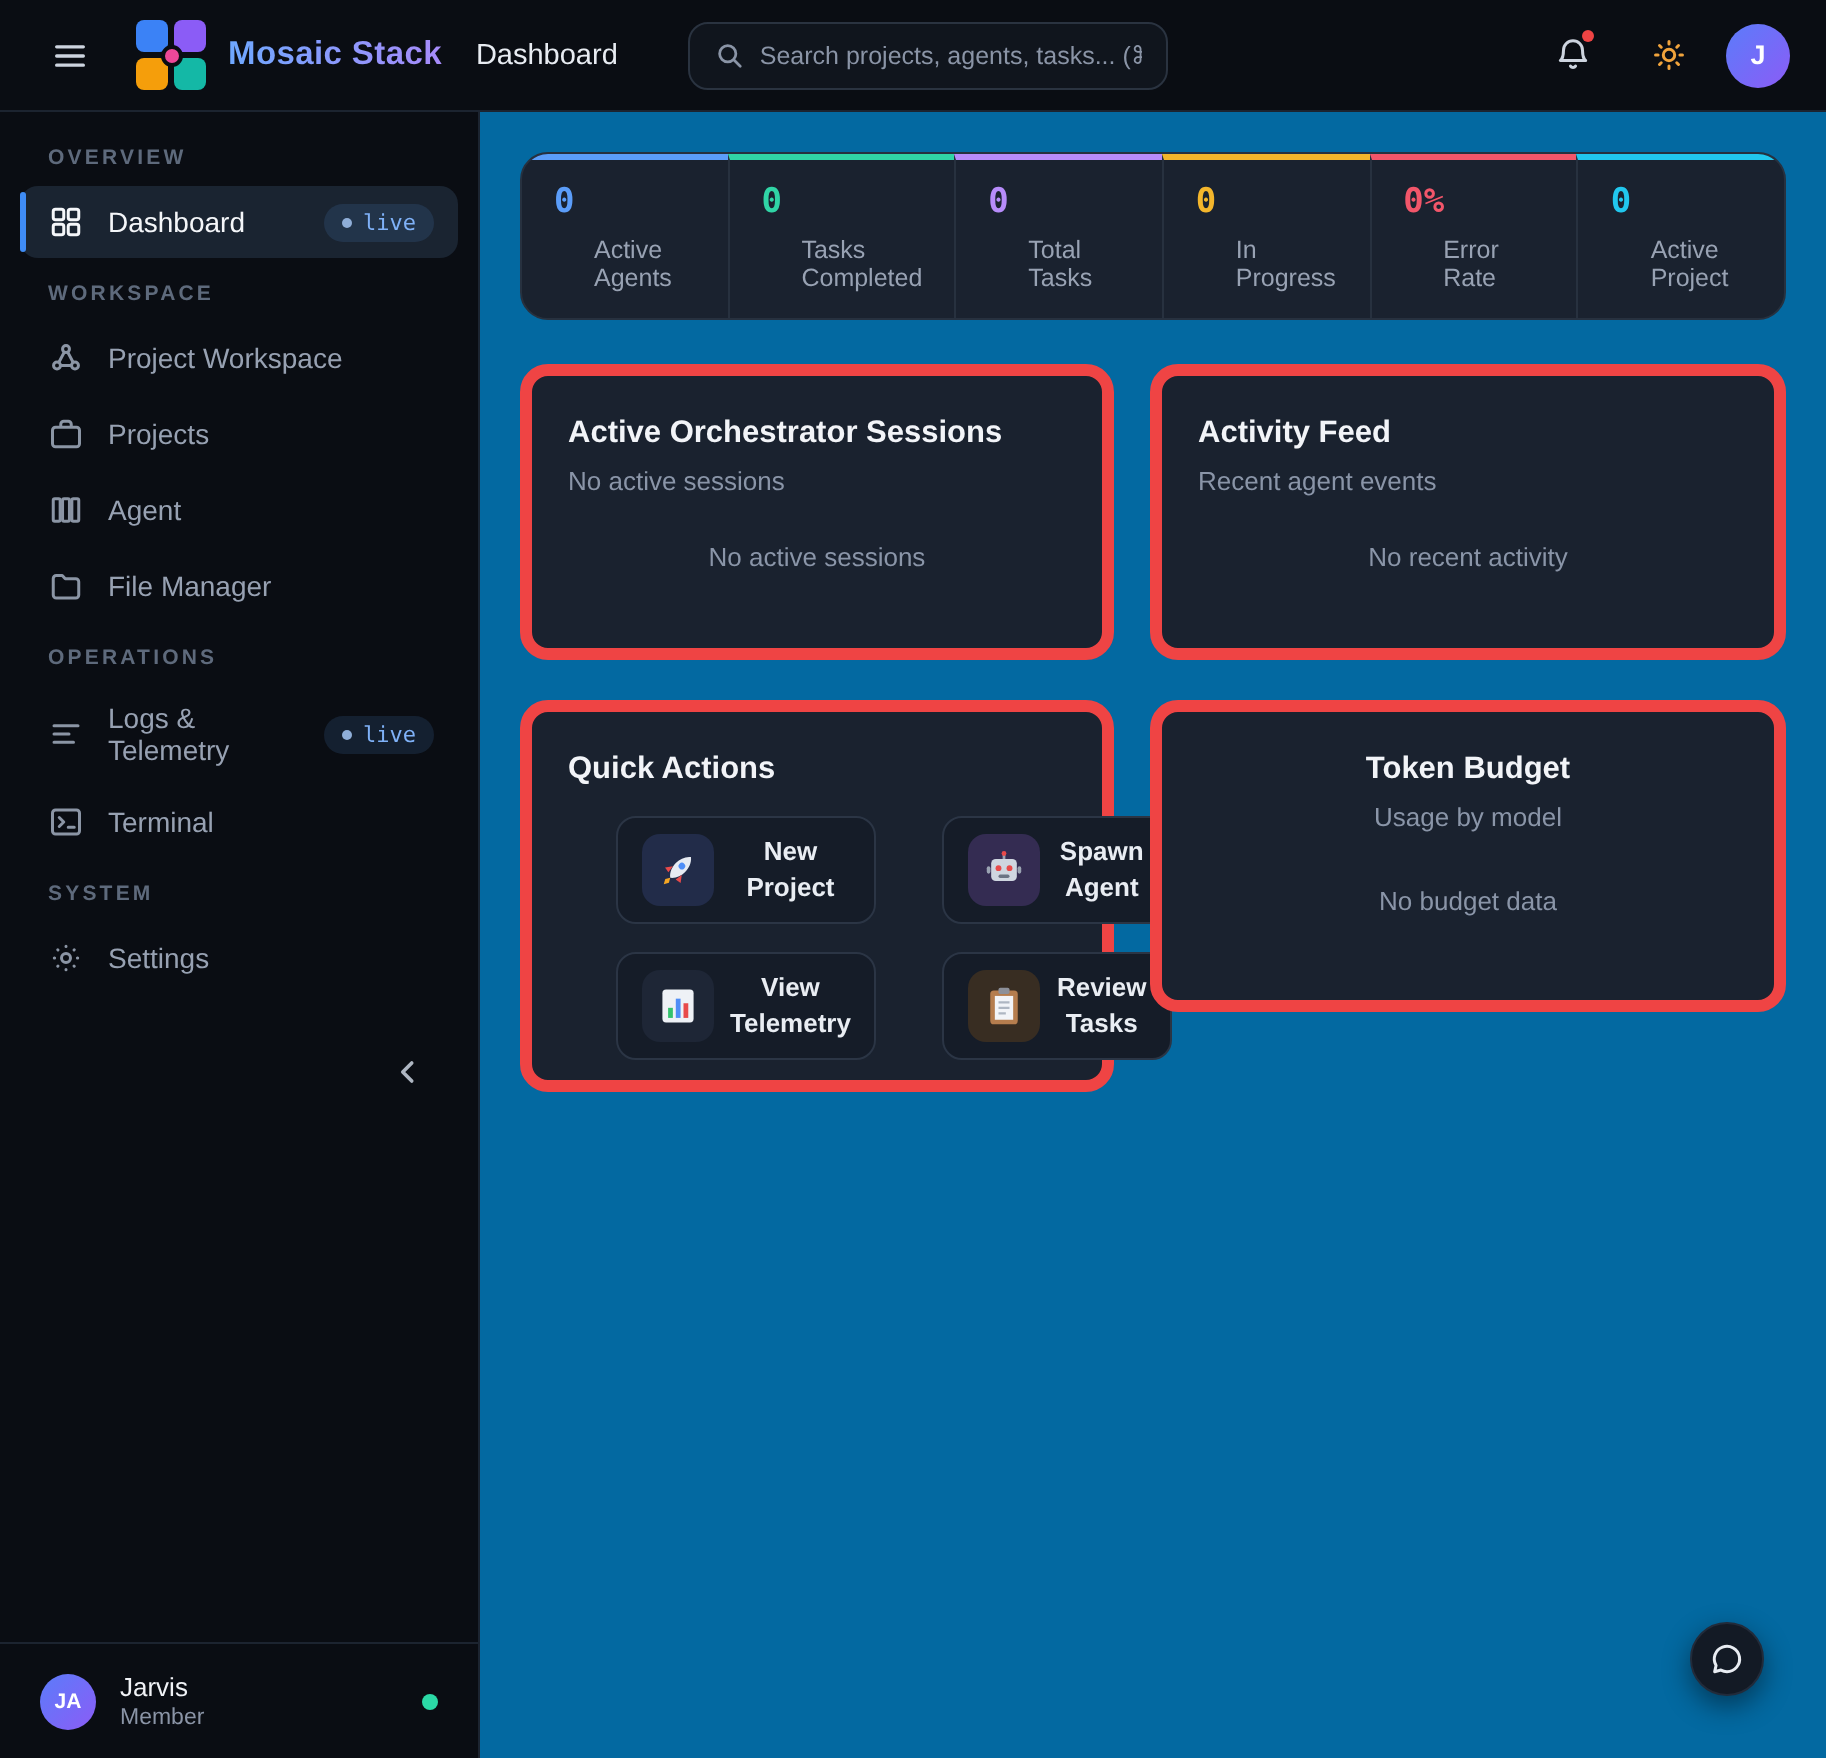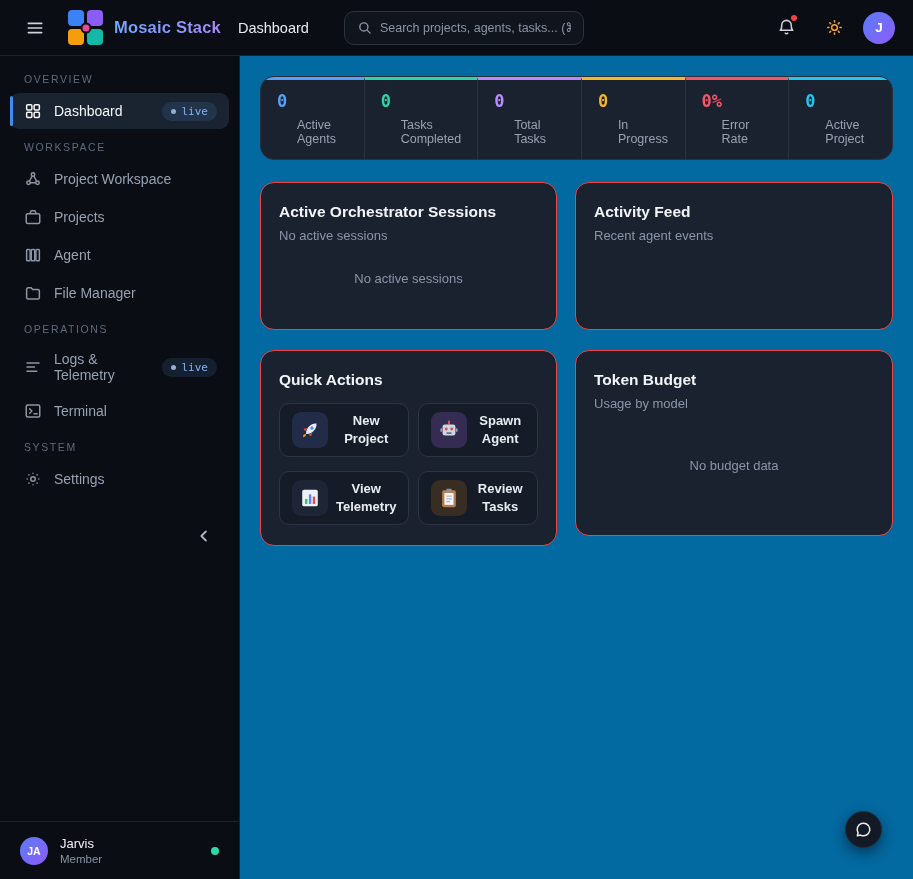--- a/index.html
+++ b/index.html
@@ -50,21 +50,21 @@
   }
 
   
   .body { display:flex; height:823px; }
   .sidebar {
     position:relative; width:240px; flex:0 0 240px; border-right:1px solid #1c2430;
     display:flex; flex-direction:column; background:#0a0d13;
   }
   .sidebar nav { flex:1; padding-top:8px; }
   .section-label {
-    padding:0 24px; margin:12px 0 8px; font-size:10.5px; font-weight:400;
+    padding:0 24px; margin:12px 0 8px; font-size:10.5px; font-weight:700;
     letter-spacing:1.6px; color:#5e6a7c;
   }
   .section-label.first { margin-top:9px; }
   .nav-item {
     position:relative; display:flex; align-items:center; gap:12px;
     margin:2px 10px; padding:8px 12px 8px 14px; border-radius:9px;
     color:#97a1b2; font-size:14px; cursor:pointer; min-height:36px;
   }
   .nav-item .nav-icon { display:flex; width:18px; flex:0 0 18px; color:#8b95a5; }
   .nav-item.active { background:#1a2431; color:#f4f6f9; }
@@ -103,35 +103,36 @@
     display:flex; background:#1a222f; border:1px solid #27313f; border-radius:14px;
     overflow:hidden; margin-bottom:22px;
   }
   .stat-cell { flex:1; padding:11px 16px 13px; border-top:3px solid transparent; cursor:default; }
   .stat-cell + .stat-cell { border-left:1px solid #27313f; }
   .stat-value { font-family:"DejaVu Sans Mono",monospace; font-size:17px; font-weight:700; margin-bottom:7px; }
   .stat-label { font-size:12.5px; color:#98a2b3;margin-left:20px; }
 
   .cards-grid { display:grid; grid-template-columns:297px 1fr; gap:20px 18px; align-items:start; }
   .card {
-    background:#1a222f; border:1px solid #ef4444; border-radius:14px; padding:20px 18px 16px;
+    background:#1a222f; border:6px solid #ef4444; border-radius:14px; padding:20px 18px 16px;
     display:flex; flex-direction:column;
   }
   .card-title { font-size:15.5px; font-weight:700; color:#f2f4f8; }
   .card-subtitle { font-size:13px; color:#8a95a8; margin-top:7px; }
   .card-empty { flex:1; display:flex; align-items:center; justify-content:center; font-size:13px; color:#8a95a8; }
   .card.sessions, .card.activity { height:148px; }
   .card.quick-actions { height:196px; }
-  .card.token-budget { height:186px; }
+  .card.token-budget { height:156px;text-align:center; }
 
   .qa-grid { margin-top:14px; display:grid; grid-template-columns:1fr 1fr; gap:14px 9px; }
   .qa-btn {
     display:flex; align-items:center; gap:8px; padding:8px 12px; min-height:54px;
     background:#151c28; border:1px solid #2b3545; border-radius:10px; cursor:pointer;
     color:#e9edf3;
+    margin-left:24px;
   }
   .qa-tile {
     width:36px; height:36px; flex:0 0 36px; border-radius:9px;
     display:flex; align-items:center; justify-content:center;
   }
   .qa-tile.rocket { background:#222c49; }
   .qa-tile.robot { background:#342c52; }
   .qa-tile.chart { background:#1e2636; }
   .qa-tile.clipboard { background:#382d22; }
   .qa-label { flex:1; text-align:center; font-size:13px; font-weight:600; line-height:1.35;
@@ -362,20 +363,21 @@
 
         <section class="card sessions">
           <div class="card-title">Active Orchestrator Sessions</div>
           <div class="card-subtitle">No active sessions</div>
           <div class="card-empty">No active sessions</div>
         </section>
 
         <section class="card activity">
           <div class="card-title">Activity Feed</div>
           <div class="card-subtitle">Recent agent events</div>
+          <div class="card-empty">No recent activity</div>
         </section>
 
         <section class="card quick-actions">
           <div class="card-title">Quick Actions</div>
           <div class="qa-grid">
 
             <button class="qa-btn">
               <span class="qa-tile rocket">
                 <svg width="22" height="22" viewBox="0 0 24 24">
                     <g transform="rotate(45 12 12)">

